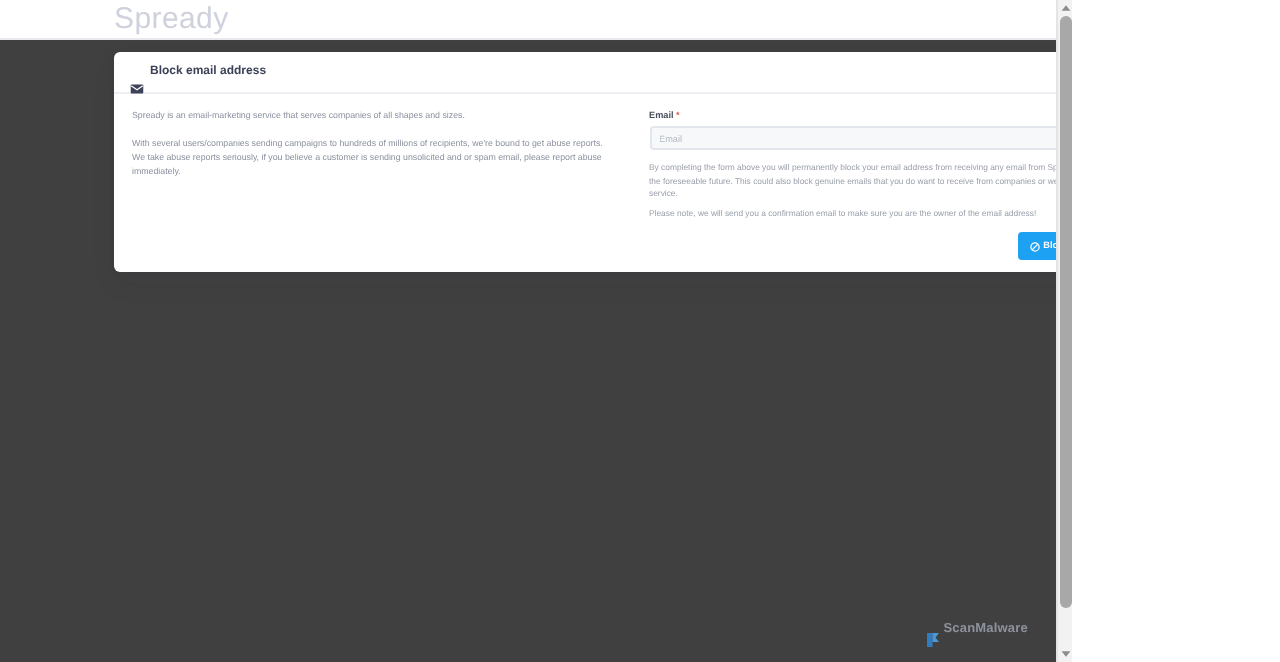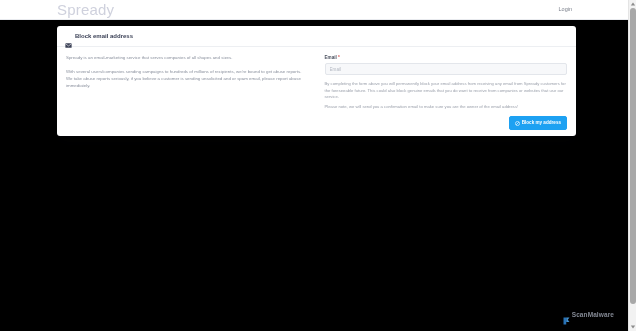--- a/index.html
+++ b/index.html
@@ -6,23 +6,23 @@
   html, body {
     margin: 0; padding: 0;
     width: 640px; height: 331px;
     overflow: hidden;
     background: #ffffff;
     font-family: "Liberation Sans", sans-serif;
   }
 
   #page {
     position: relative;
-    width: 636px;
+    width: 536px;
     height: 331px;
-    background: #000000;
+    background: #404040;
     overflow: hidden;
   }
 
   
   .navbar {
     position: absolute;
     top: 0; left: 0;
     width: 632px;
     height: 20px;
     background: #ffffff;

